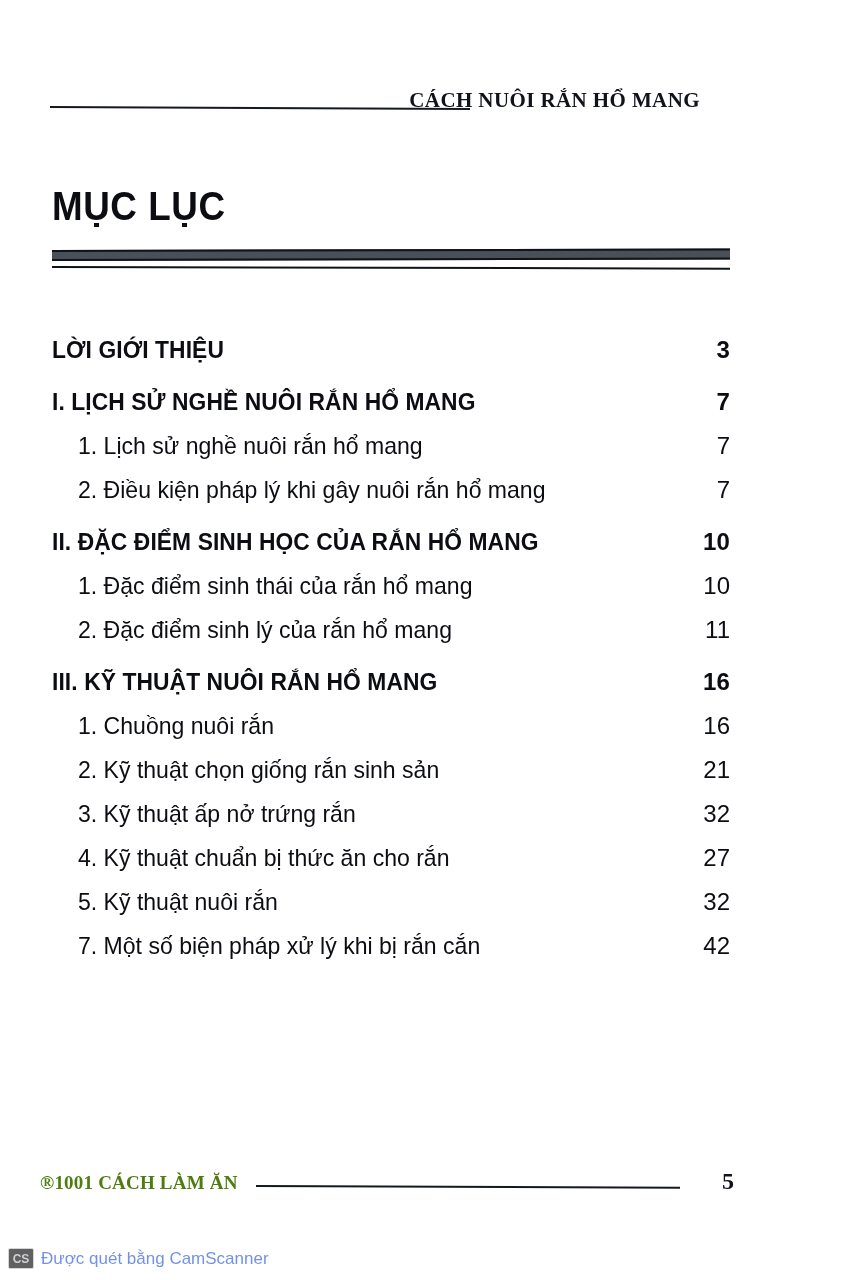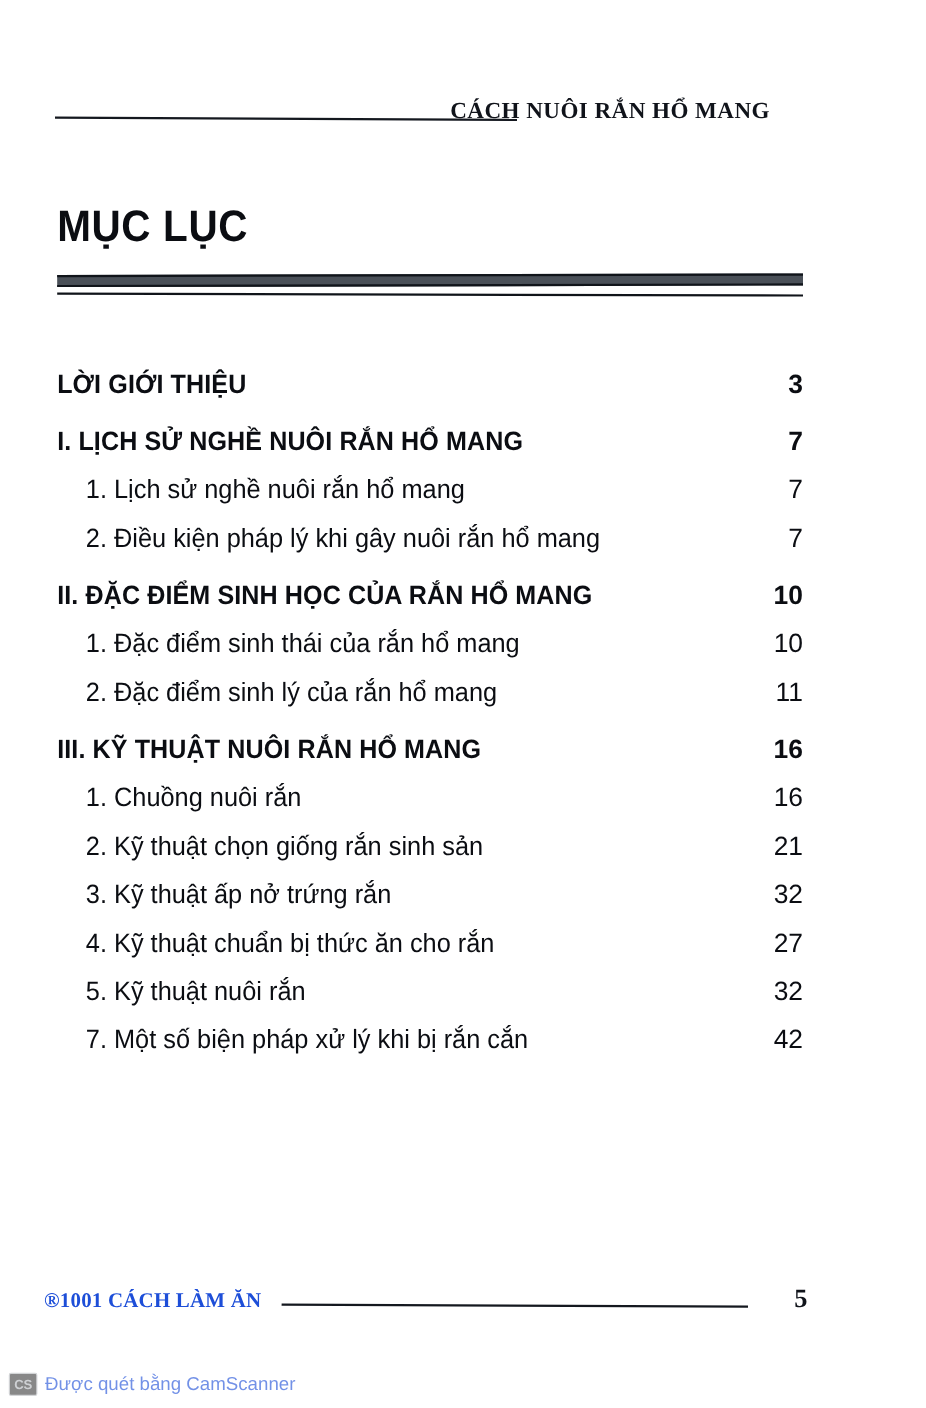--- a/index.html
+++ b/index.html
@@ -153,21 +153,21 @@
     height: 40px;
   }
   .footer-left {
     position: absolute;
     left: 40px;
     top: 4px;
     font-family: "Liberation Serif", serif;
     font-weight: bold;
     font-size: 19px;
     letter-spacing: 0.2px;
-    color: #1d4ed8;
+    color: #4d7c0f;
     white-space: nowrap;
   }
   .footer-rule {
     position: absolute;
     left: 256px;
     top: 17px;
     width: 424px;
     height: 2px;
     background: #14181f;
     transform: rotate(0.25deg);
@@ -198,21 +198,21 @@
     align-items: center;
     justify-content: center;
     width: 24px;
     height: 19px;
     border: 1.5px solid #b9bcc0;
     border-radius: 2px;
     font-size: 12px;
     font-weight: bold;
     letter-spacing: -0.2px;
     color: #b1b4b9;
-    background: #404040;
+    background: #000000;
   }
   .watermark .cs-text {
     font-size: 17px;
     color: #1d4ed8;
     white-space: nowrap;
   }
 </style>
 </head>
 <body>
 

